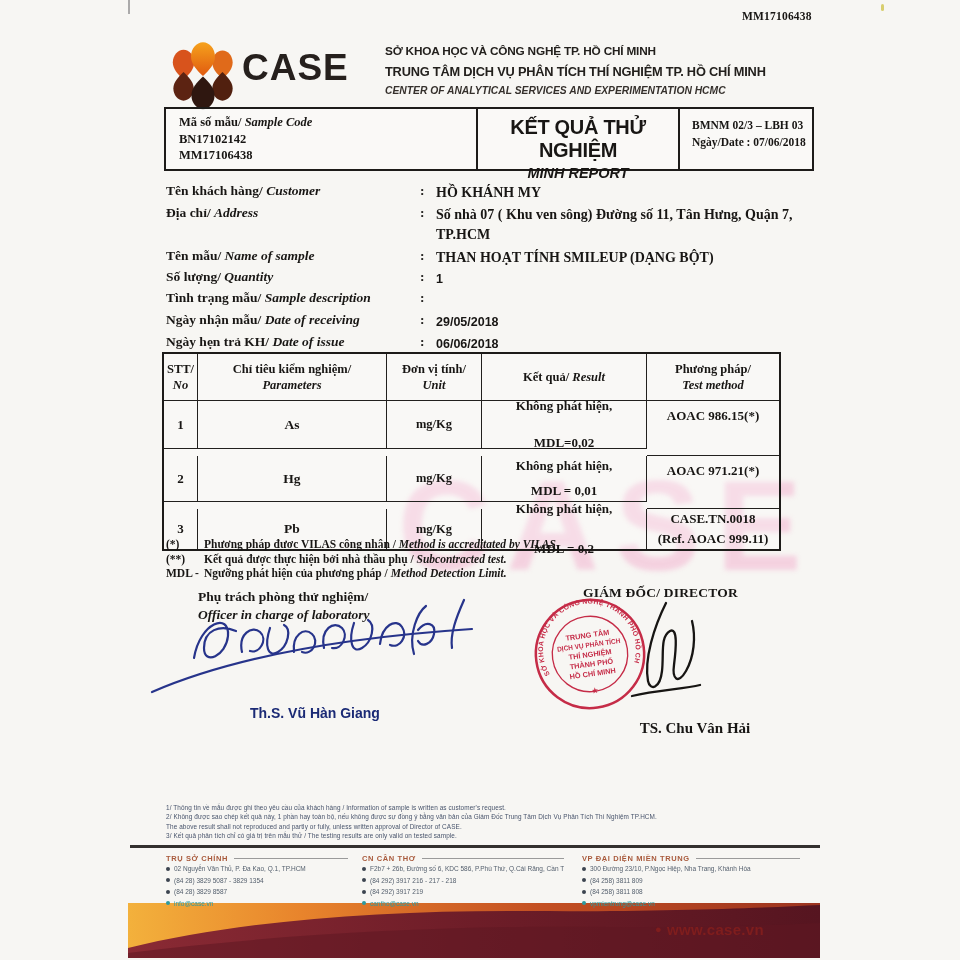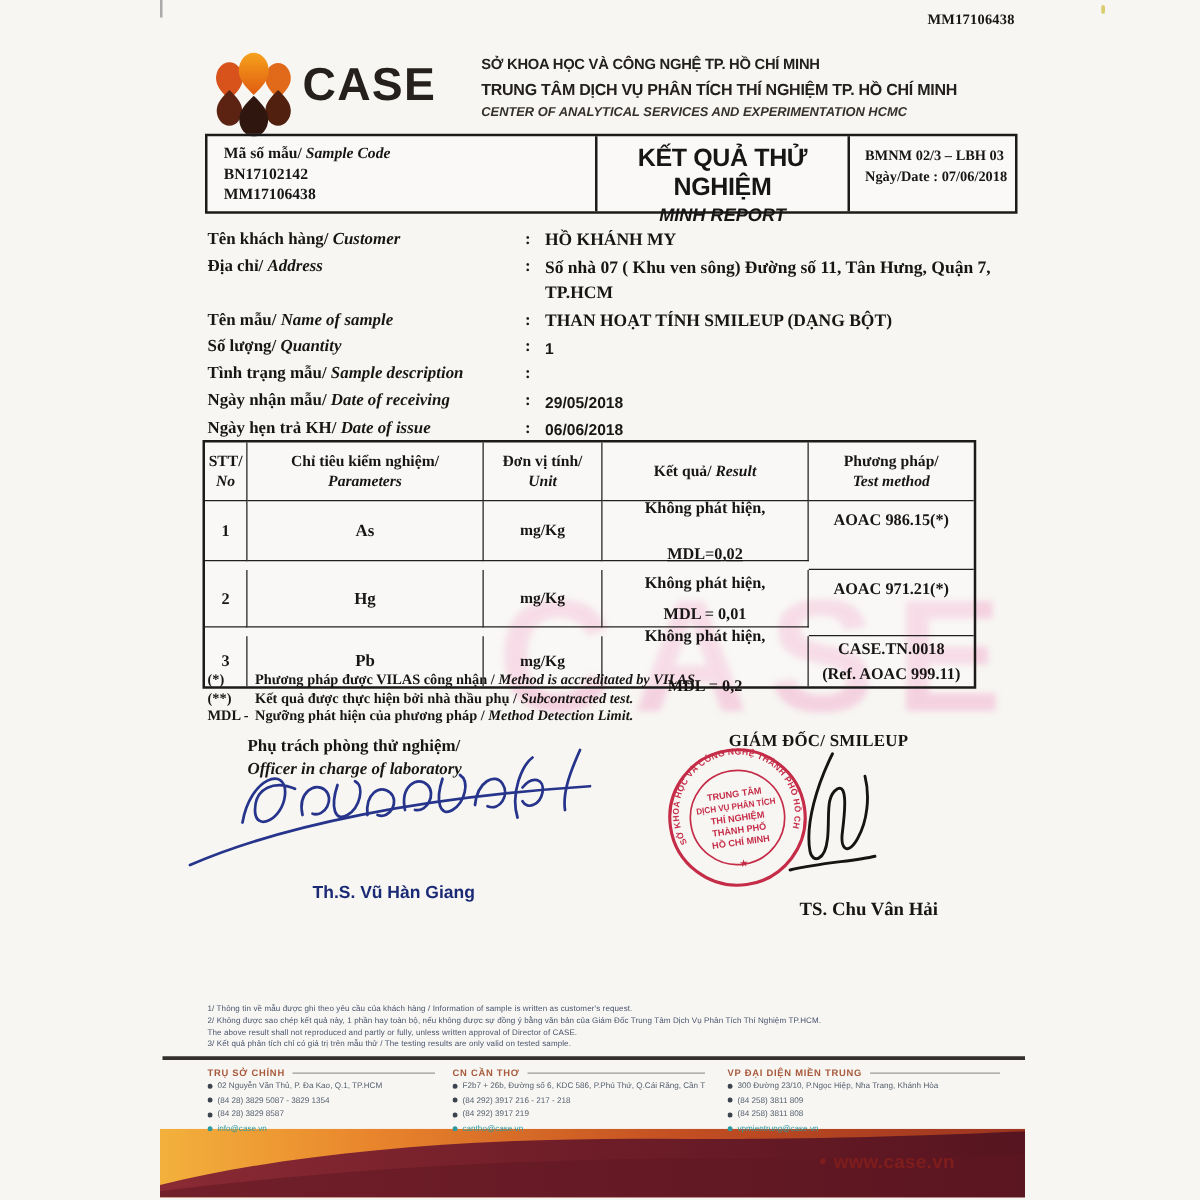--- a/index.html
+++ b/index.html
@@ -252,21 +252,21 @@
         <path d="M208,25 C202,43 206,56 216,50 C226,44 230,27 222,22"></path>
         <path d="M234,46 C236,27 250,20 256,29 C262,38 254,51 244,47"></path>
         <path d="M268,56 C262,36 272,14 280,8"></path>
         <path d="M272,32 C280,22 290,25 288,36 C286,46 276,50 272,43"></path>
         <path d="M318,2 C310,20 304,36 306,50"></path>
       </g>
     </svg>
   </div>
   <div class="abs sigL-name z1">Th.S. Vũ Hàn Giang</div>
 
-  <div class="abs sigR-title z1">GIÁM ĐỐC/ SMILEUP</div>
+  <div class="abs sigR-title z1">GIÁM ĐỐC/ DIRECTOR</div>
   <div class="abs stampwrap z1">
     <svg width="116" height="116" viewBox="0 0 120 120" xmlns="http://www.w3.org/2000/svg">
       <circle cx="60" cy="60" r="56" fill="none" stroke="#c21d3b" stroke-width="2.6"></circle>
       <circle cx="60" cy="60" r="39" fill="none" stroke="#c21d3b" stroke-width="1.4"></circle>
       <defs>
           <path id="ringPath" d="M16,75 A48,48 0 1 1 104,75"></path>
         </defs>
       <text font-size="7.1" font-weight="bold" fill="#c21d3b" letter-spacing="0.3" font-family="Liberation Sans, DejaVu Sans, sans-serif">
         <textPath href="#ringPath">SỞ KHOA HỌC VÀ CÔNG NGHỆ THÀNH PHỐ HỒ CHÍ MINH</textPath>
       </text>

